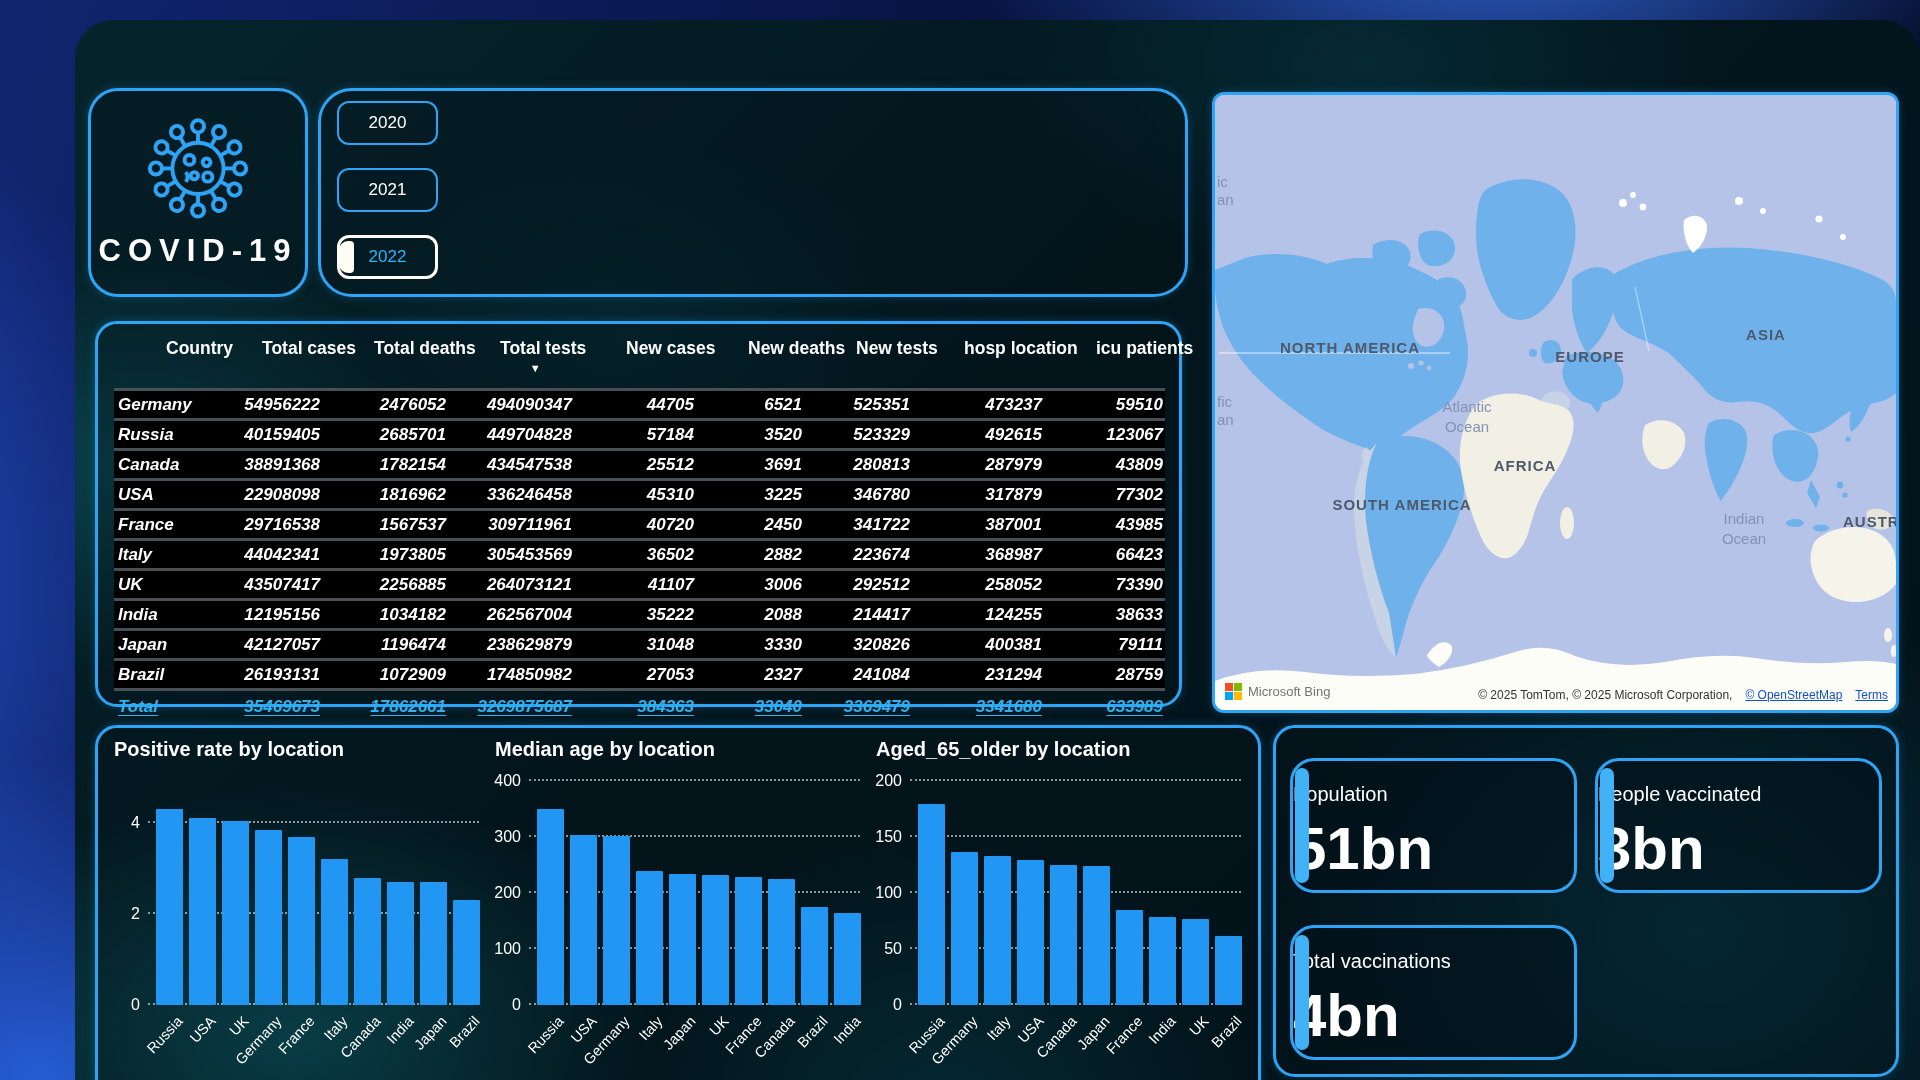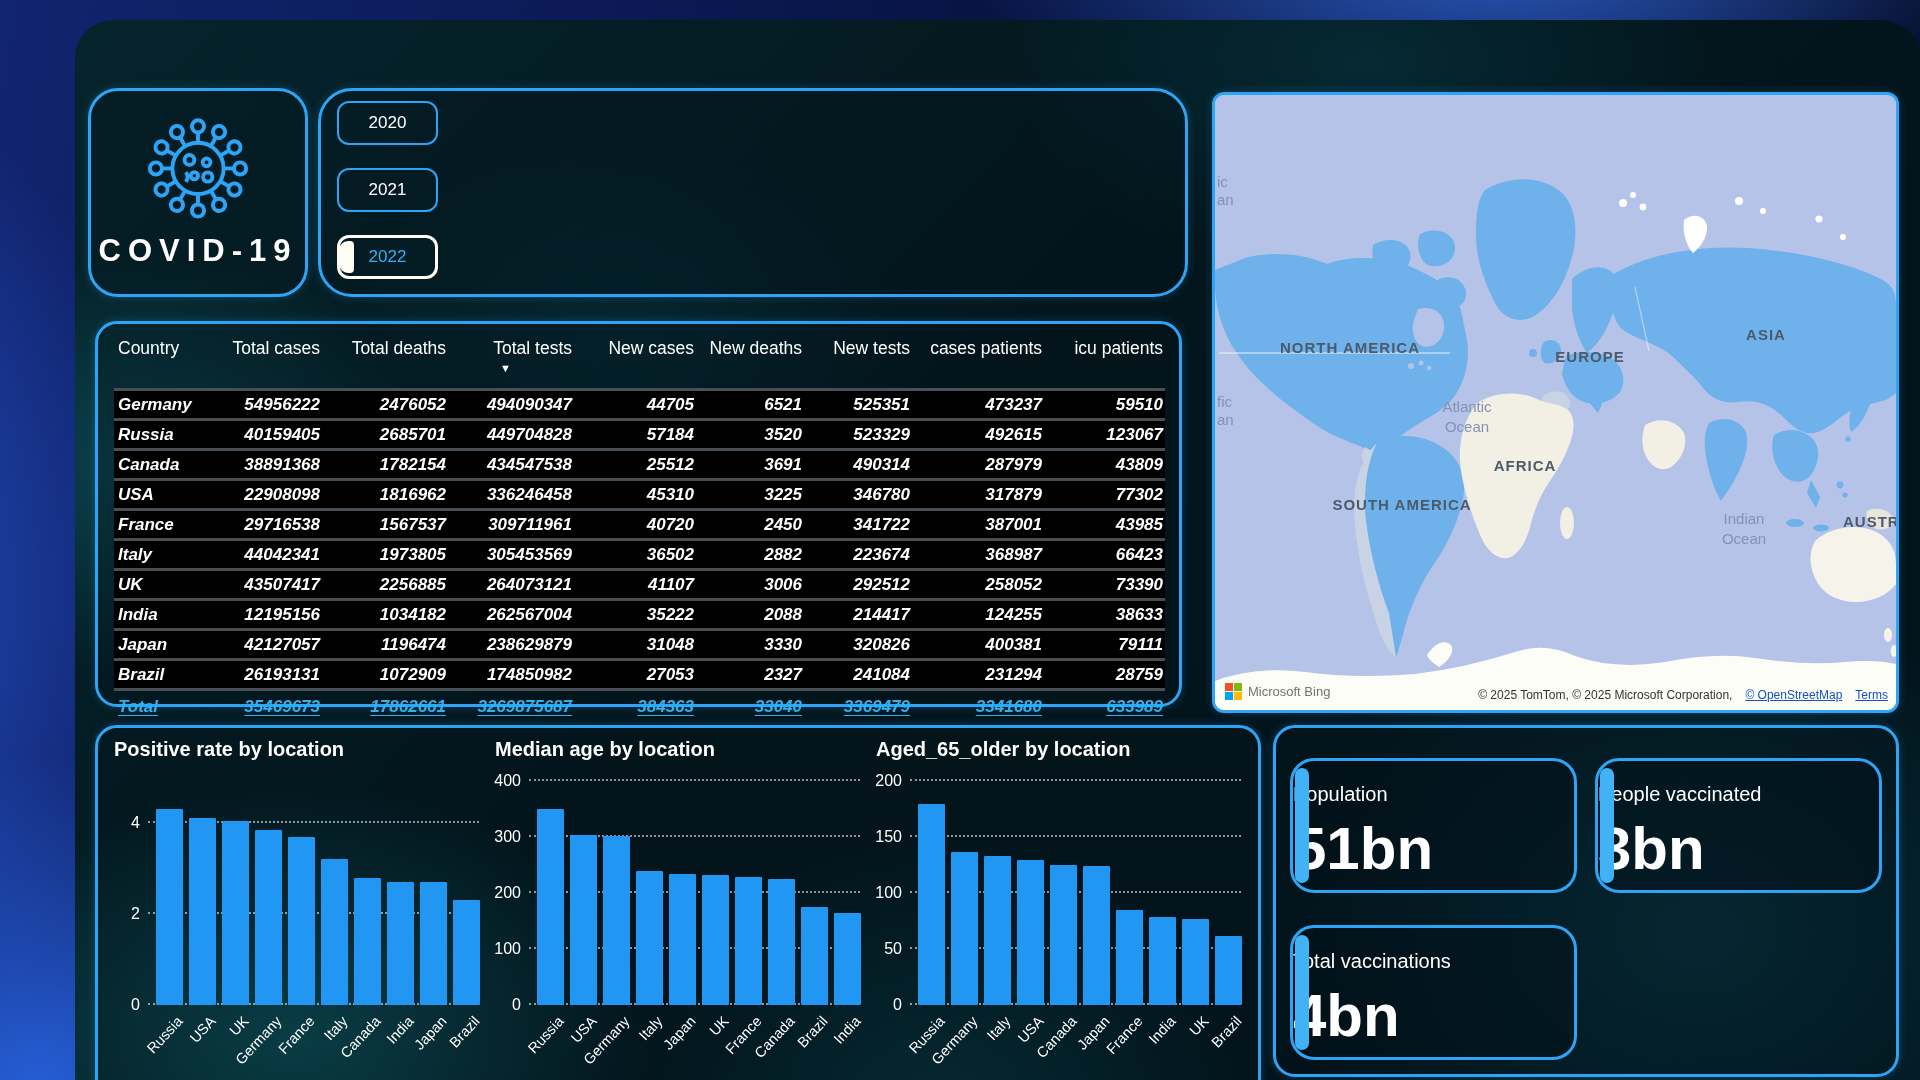--- a/index.html
+++ b/index.html
@@ -36,21 +36,21 @@
   .fbtn{position:relative;border:2.5px solid #2da4f6;border-radius:12px;background:rgba(4,28,36,.5);
         color:#fff;font-size:17px;display:flex;align-items:center;justify-content:center;cursor:pointer;}
   .fbtn.sel{border:3px solid #fffdf4;color:#2bb4f8;}
   .fbtn.sel::before{content:"";position:absolute;left:-1px;top:3px;bottom:3px;width:15px;
         background:#fffdf4;border-radius:9px 4px 4px 9px;}
   
   .table-panel{left:20px;top:301px;width:1087px;height:386px;border-radius:22px;padding:0;box-sizing:border-box;}
   .tbl{position:absolute;left:16px;top:10px;right:14px;}
   .t-row{display:grid;grid-template-columns:100px 112px 126px 126px 122px 108px 108px 132px 121px;}
   .t-head{height:50px;align-items:start;padding-top:4px;}
-  .t-head .t-cell{color:#fff;font-weight:normal;font-size:17.5px;position:relative;line-height:20px;}
+  .t-head .t-cell{color:#fff;font-weight:bold;font-size:17.5px;position:relative;line-height:20px;margin-left:48px;}
   .t-cell{text-align:right;padding-right:6px;white-space:nowrap;}
   .t-cell:first-child{text-align:left;padding-left:4px;}
   .sort-ico{position:absolute;left:38%;top:20px;font-size:11px;color:#fff;}
   .t-body .t-row{background:#000;border-bottom:3px solid rgba(145,160,170,.5);}
   .t-body .t-row:first-child{border-top:3px solid rgba(145,160,170,.5);}
   .t-body .t-cell{color:#fff;font-style:italic;font-weight:bold;font-size:17px;line-height:27px;height:27px;}
   .t-total .t-cell{color:#2db3f2;font-style:italic;font-weight:bold;font-size:17px;line-height:31px;
                    text-decoration:underline;text-underline-offset:3px;}
   
   .map-panel{left:1137px;top:72px;width:681px;height:615px;border-radius:12px;overflow:hidden;background:#b6c3e8;}
@@ -137,21 +137,21 @@
     <div class="panel table-panel">
       <div class="tbl" id="tbl">
           <div class="t-row t-head">
             <div class="t-cell">Country</div>
             <div class="t-cell">Total cases</div>
             <div class="t-cell">Total deaths</div>
             <div class="t-cell">Total tests<span class="sort-ico">▼</span></div>
             <div class="t-cell">New cases</div>
             <div class="t-cell">New deaths</div>
             <div class="t-cell">New tests</div>
-            <div class="t-cell">cases patients</div>
+            <div class="t-cell">hosp location</div>
             <div class="t-cell">icu patients</div>
           </div>
           <div class="t-body">
             <div class="t-row">
               <div class="t-cell">Germany</div>
               <div class="t-cell">54956222</div>
               <div class="t-cell">2476052</div>
               <div class="t-cell">494090347</div>
               <div class="t-cell">44705</div>
               <div class="t-cell">6521</div>
@@ -170,21 +170,21 @@
               <div class="t-cell">492615</div>
               <div class="t-cell">123067</div>
             </div>
             <div class="t-row">
               <div class="t-cell">Canada</div>
               <div class="t-cell">38891368</div>
               <div class="t-cell">1782154</div>
               <div class="t-cell">434547538</div>
               <div class="t-cell">25512</div>
               <div class="t-cell">3691</div>
-              <div class="t-cell">490314</div>
+              <div class="t-cell">280813</div>
               <div class="t-cell">287979</div>
               <div class="t-cell">43809</div>
             </div>
             <div class="t-row">
               <div class="t-cell">USA</div>
               <div class="t-cell">22908098</div>
               <div class="t-cell">1816962</div>
               <div class="t-cell">336246458</div>
               <div class="t-cell">45310</div>
               <div class="t-cell">3225</div>

